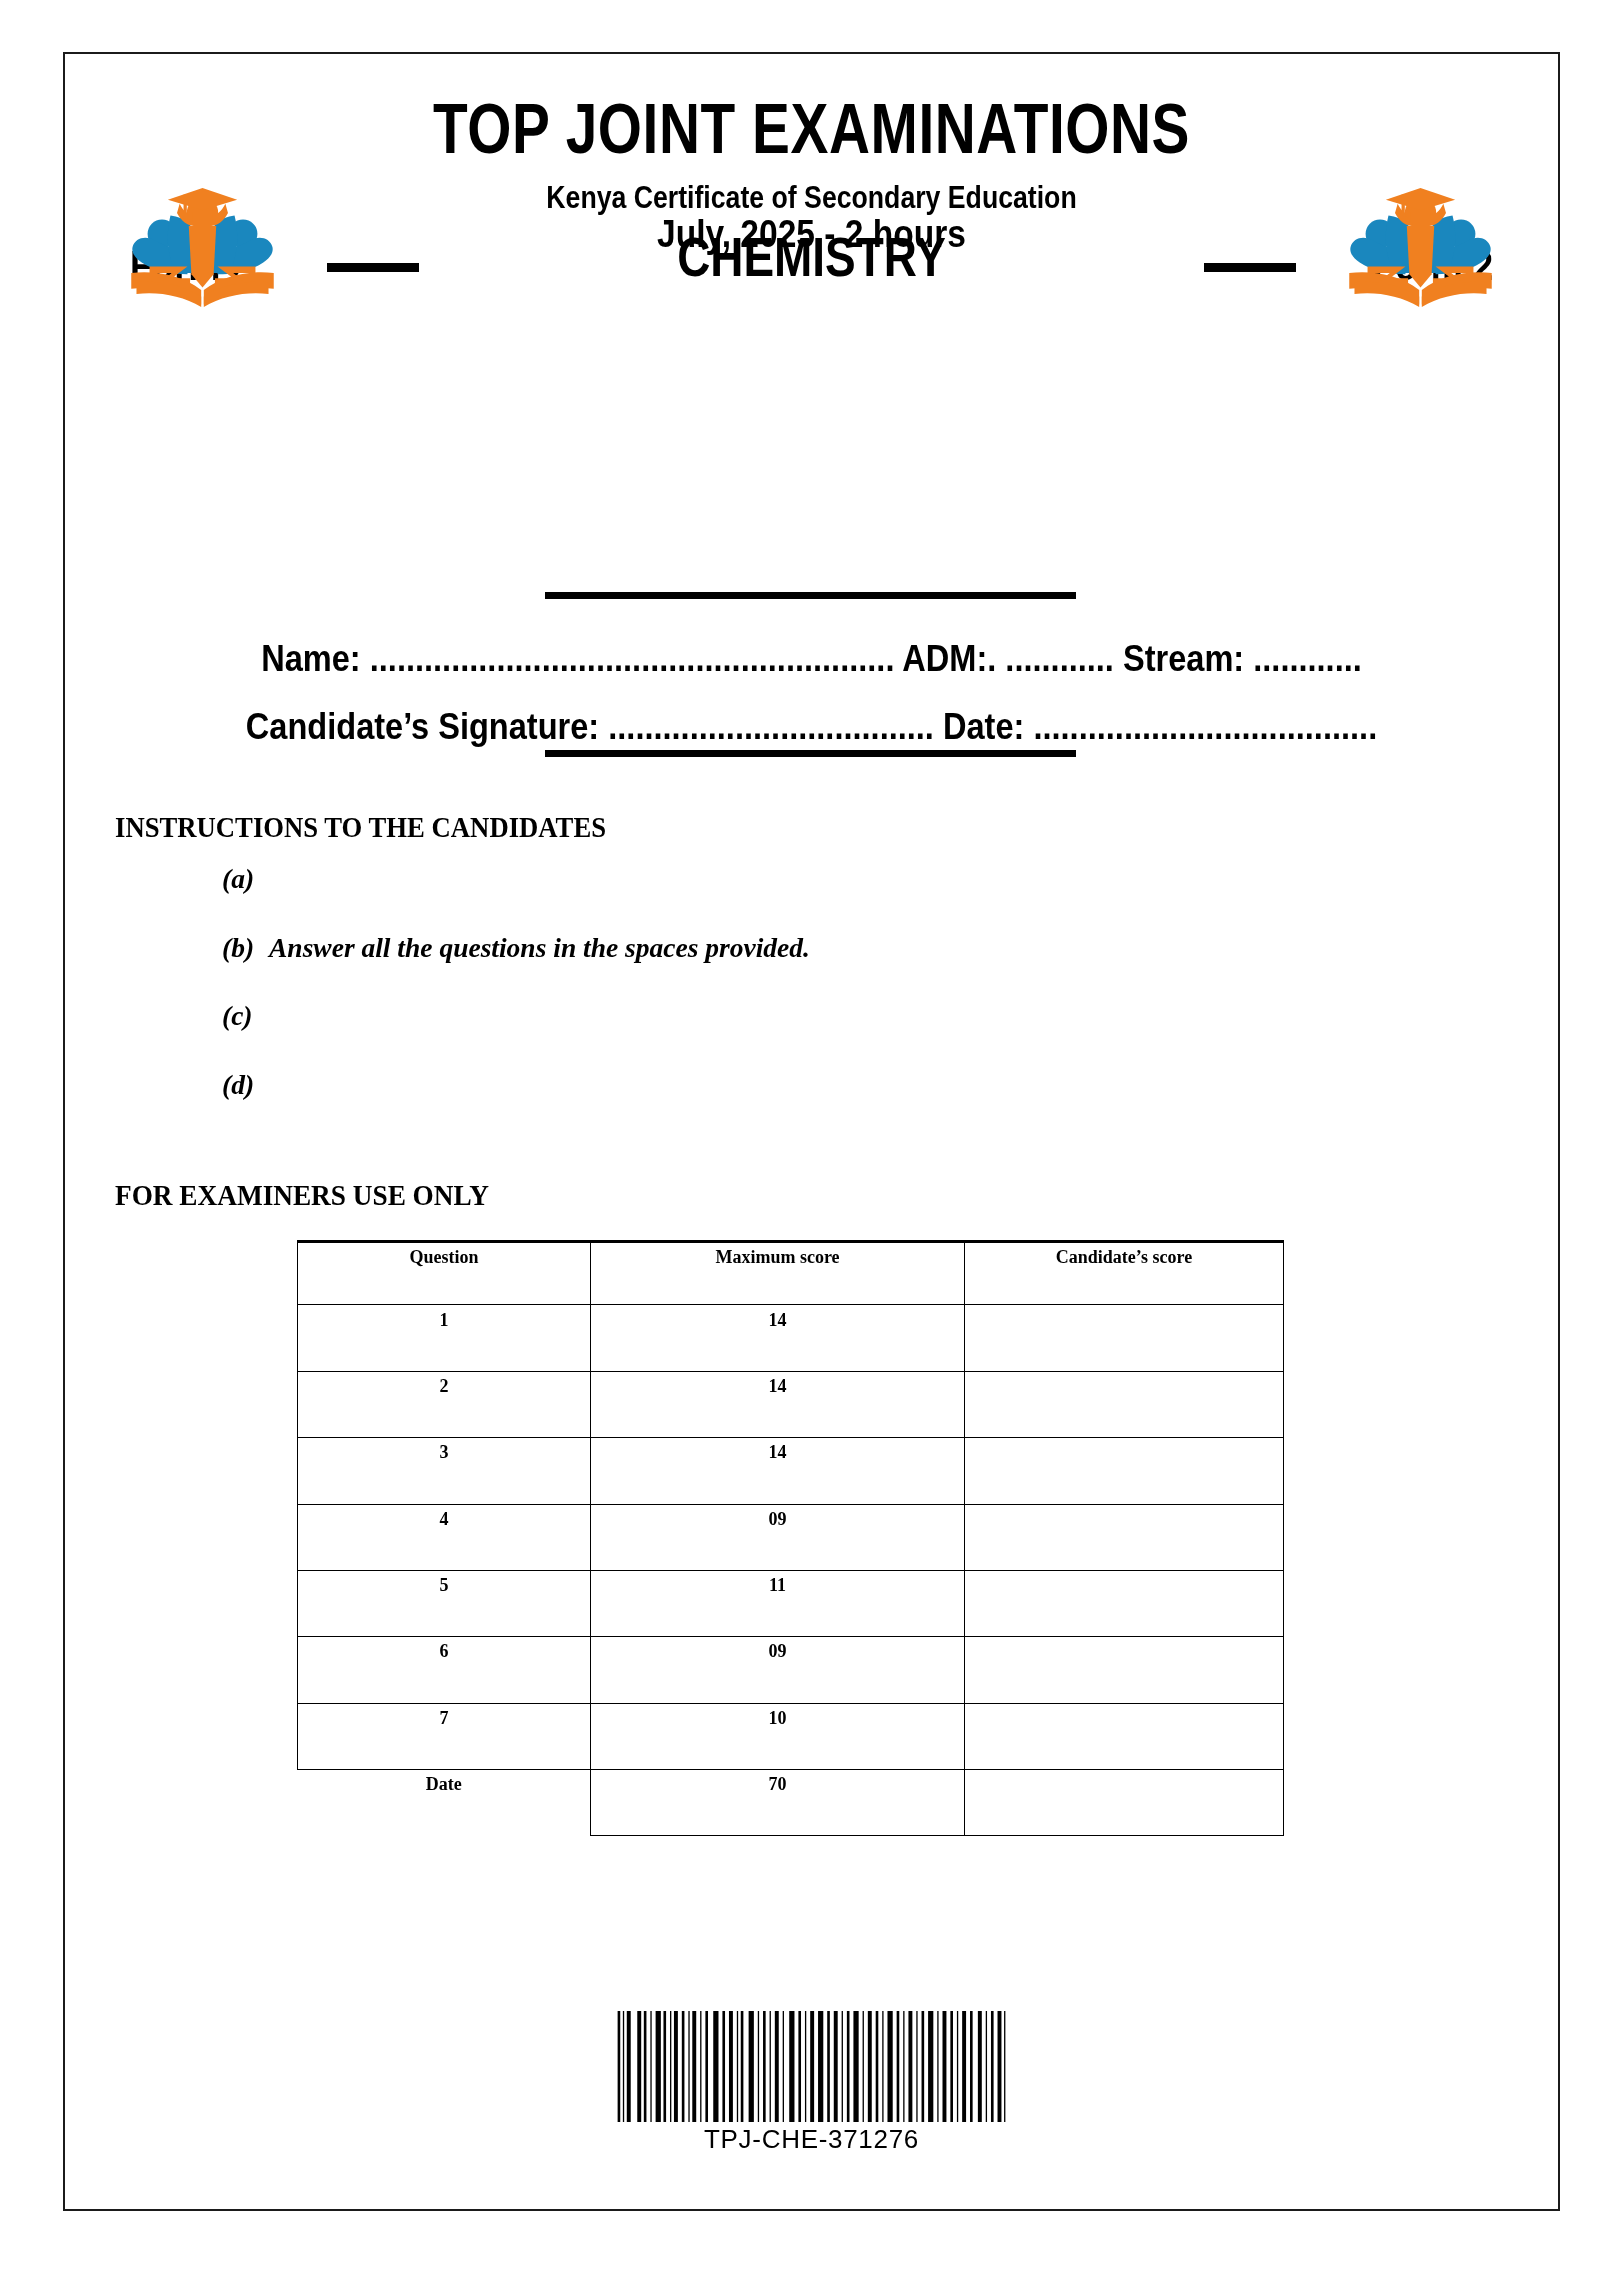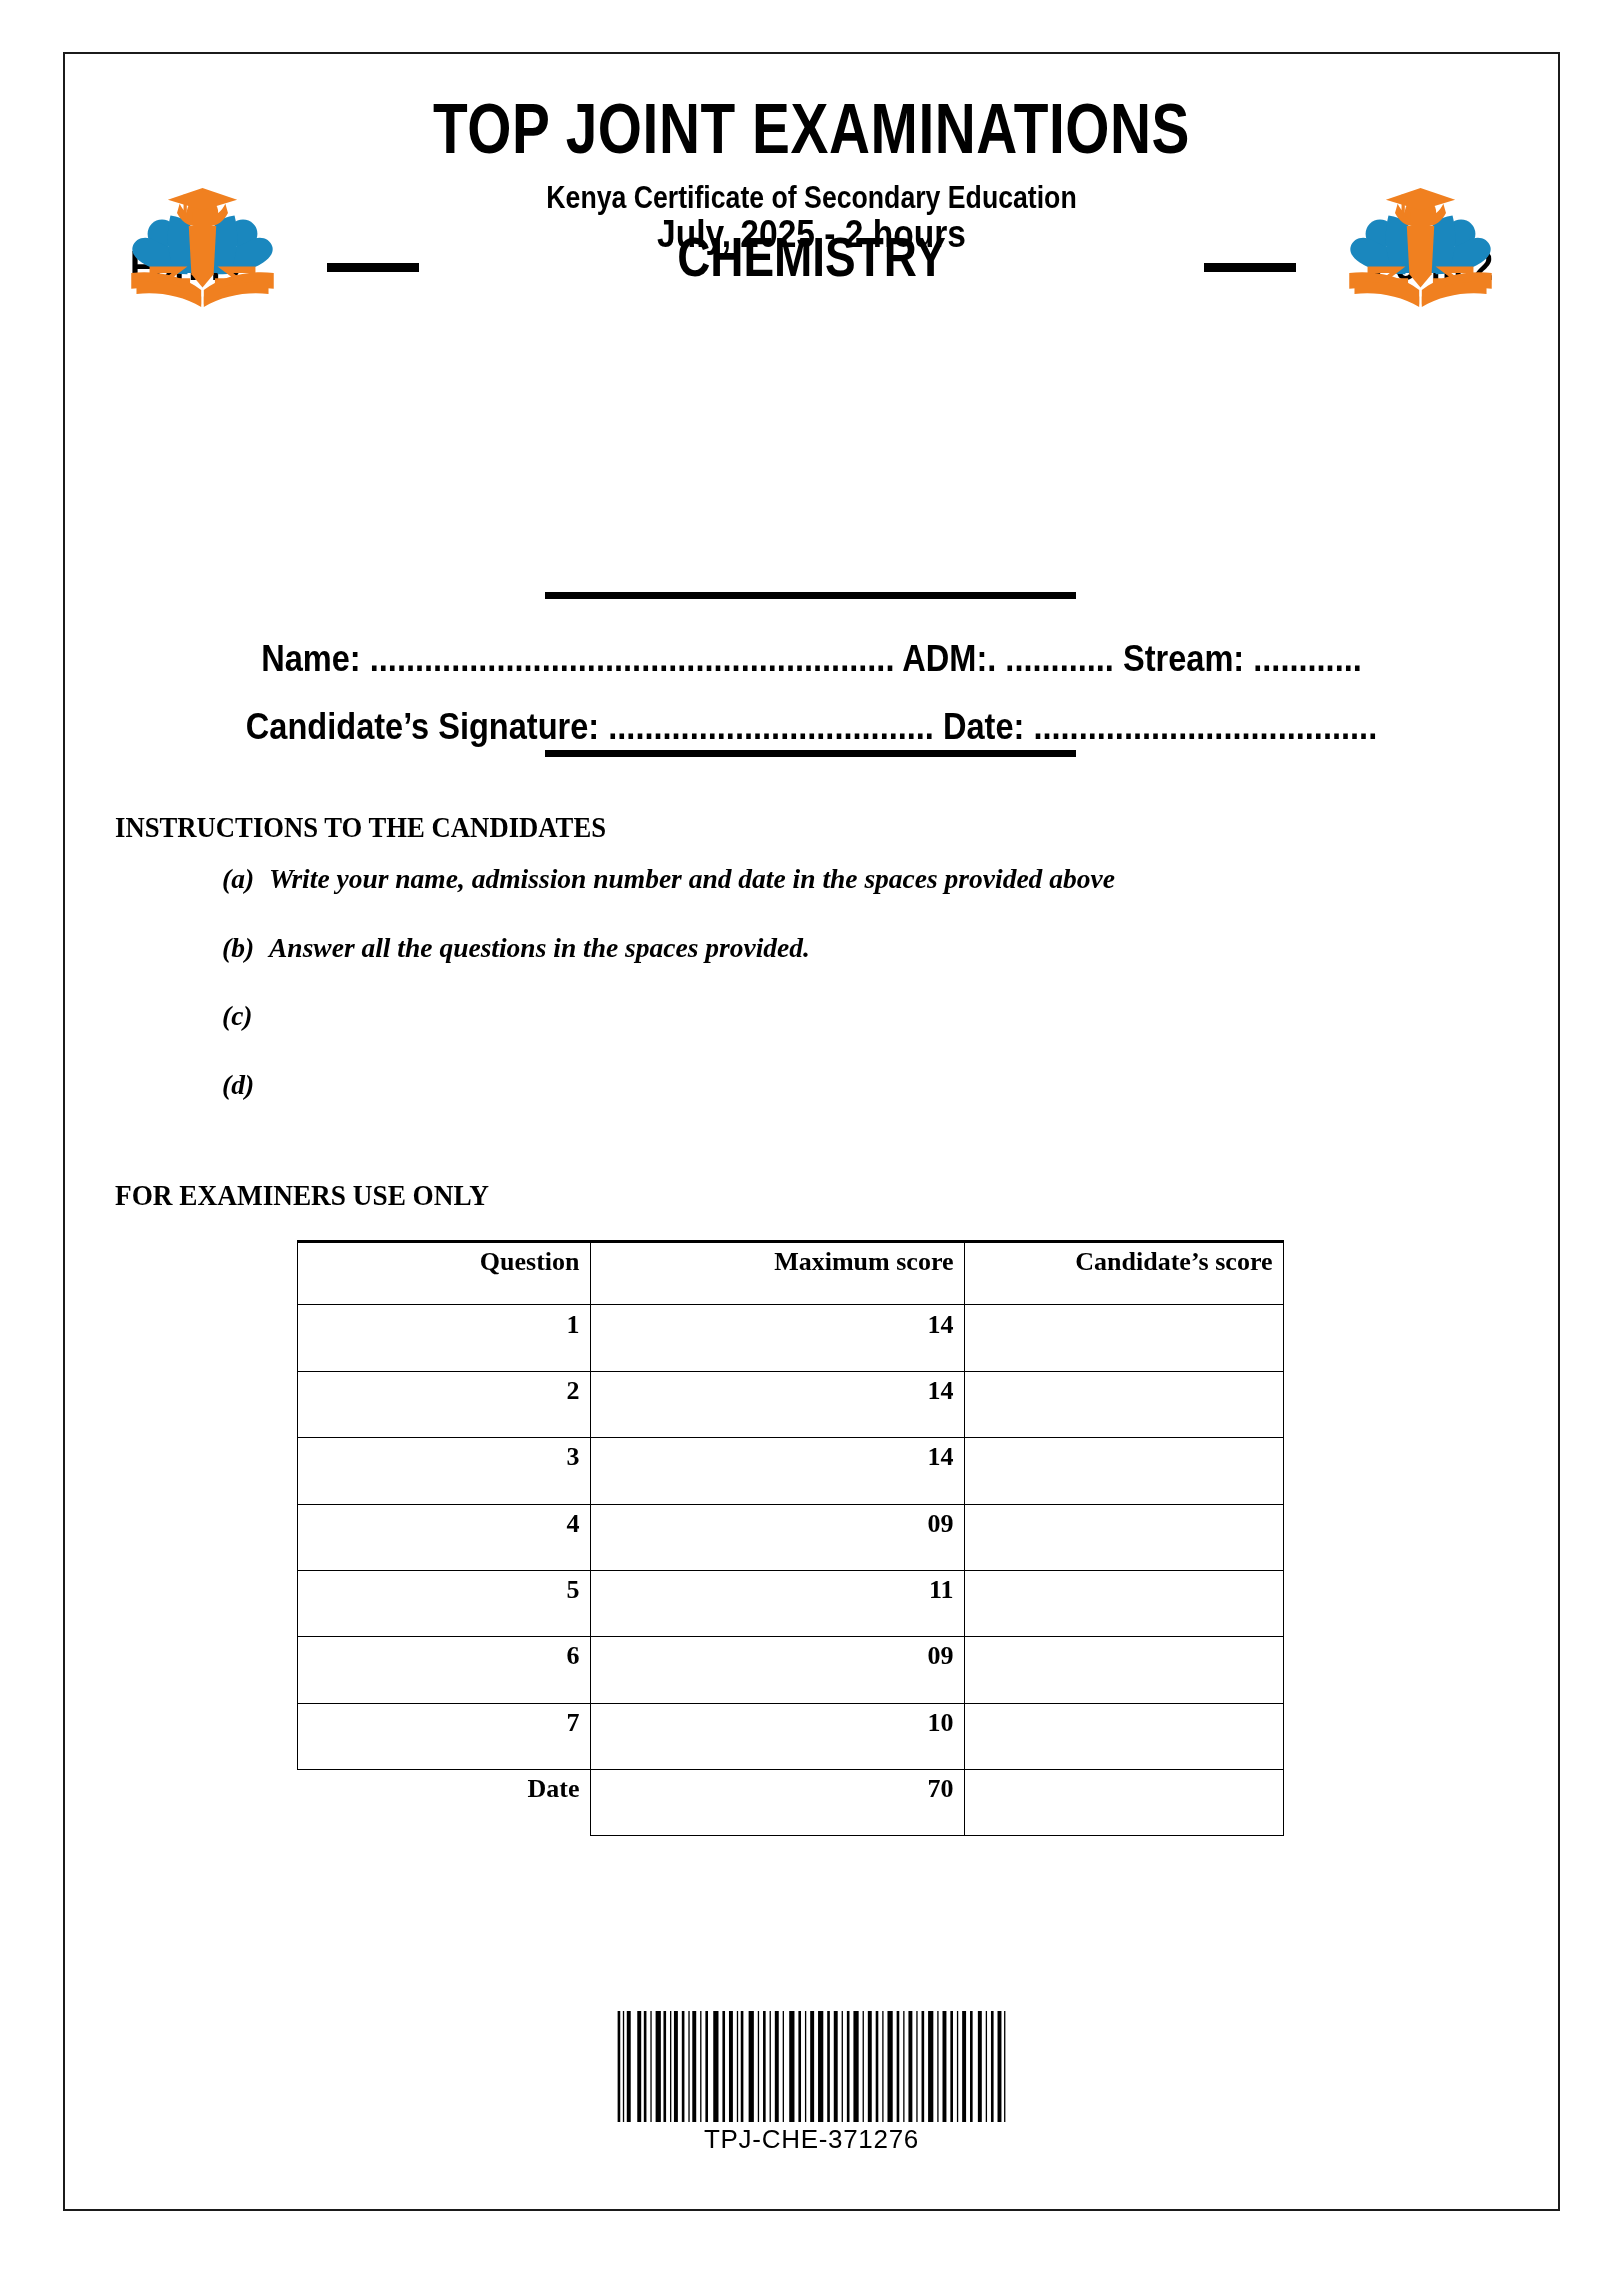--- a/index.html
+++ b/index.html
@@ -225,23 +225,23 @@
   #scores-table col.c-cand     { width: 319px; }
 
   #scores-table th,
   #scores-table td {
     border: 1.3px solid #000;
     padding: 5.2px 10.5px;
     height: 55px;
     vertical-align: top;
     font-family: "Liberation Serif", serif;
     font-weight: bold;
-    font-size: 26px;
+    font-size: 18px;
     line-height: 1.1;
-    text-align: right;
+    text-align: center;
   }
   #scores-table thead th {
     border-top: 3.3px solid #000;
     height: 51px;
   }
   
   #scores-table tr.total-row td.total-label {
     border-left: none;
     border-bottom: none;
   }
@@ -344,21 +344,20 @@
 
     <div class="cand-line" id="line-sign">Candidate’s Signature: .................................... Date: ......................................</div>
 
     <div class="thick-rule" id="rule-bottom"></div>
 
     <div id="instructions-heading">INSTRUCTIONS TO THE CANDIDATES</div>
 
     <div id="instructions-list">
       <div class="instruction-item">
         <span class="instruction-marker">(a)</span>
-        <span class="instruction-text">Write your name, admission number and date in the spaces provided above</span>
       </div>
       <div class="instruction-item">
         <span class="instruction-marker">(b)</span>
         <span class="instruction-text">Answer all the questions in the spaces provided.</span>
       </div>
       <div class="instruction-item">
         <span class="instruction-marker">(c)</span>
       </div>
       <div class="instruction-item">
         <span class="instruction-marker">(d)</span>

